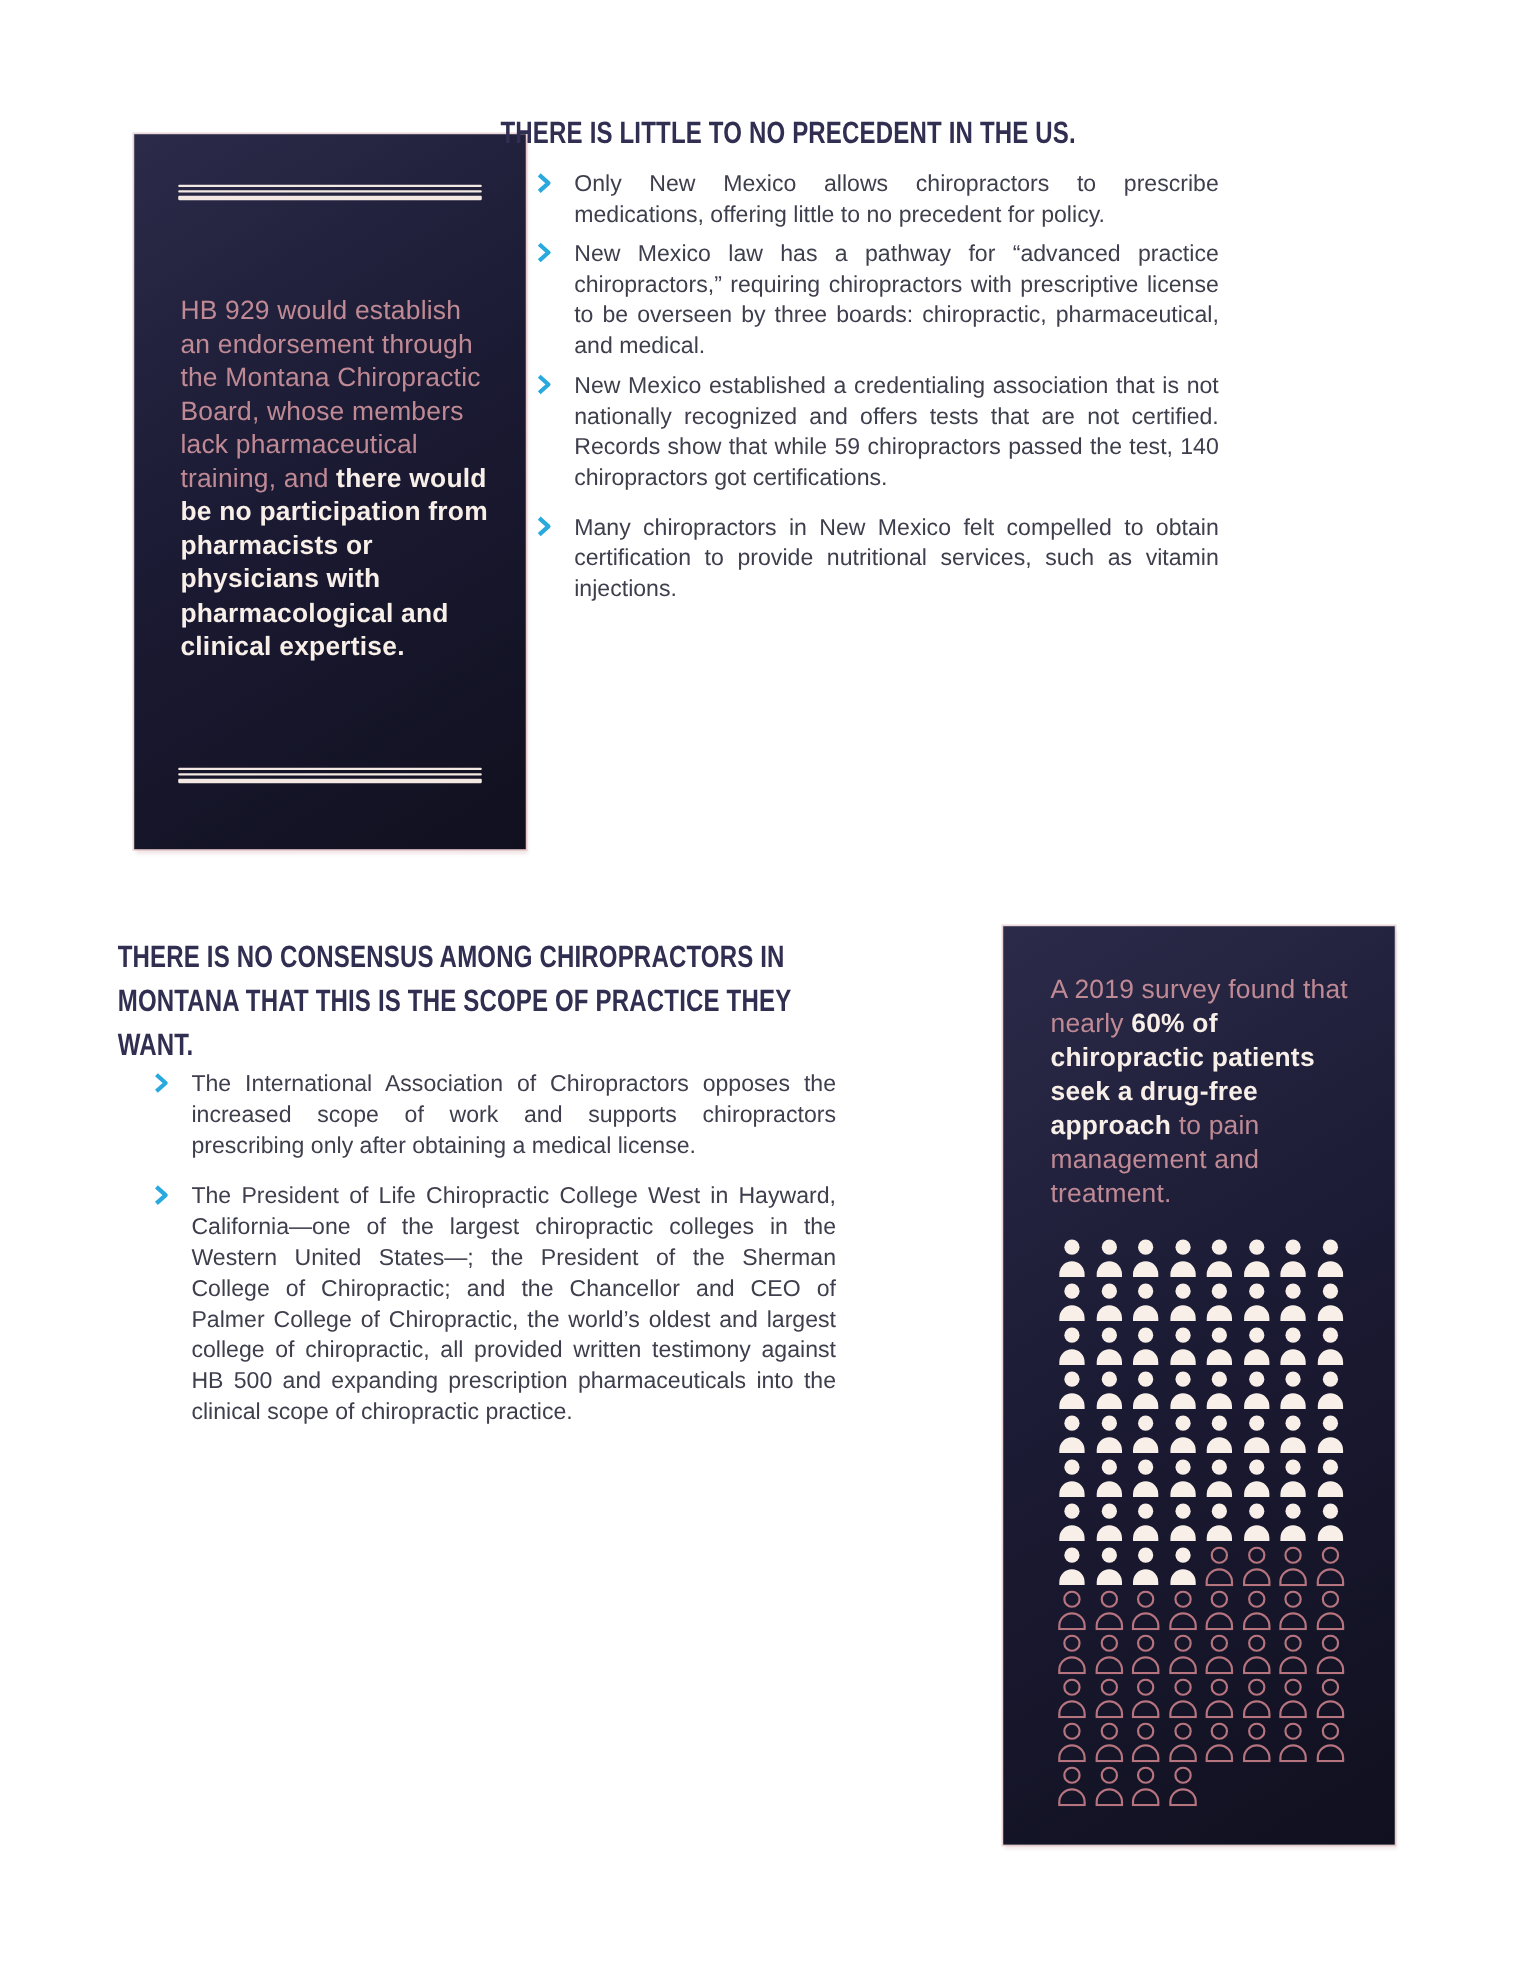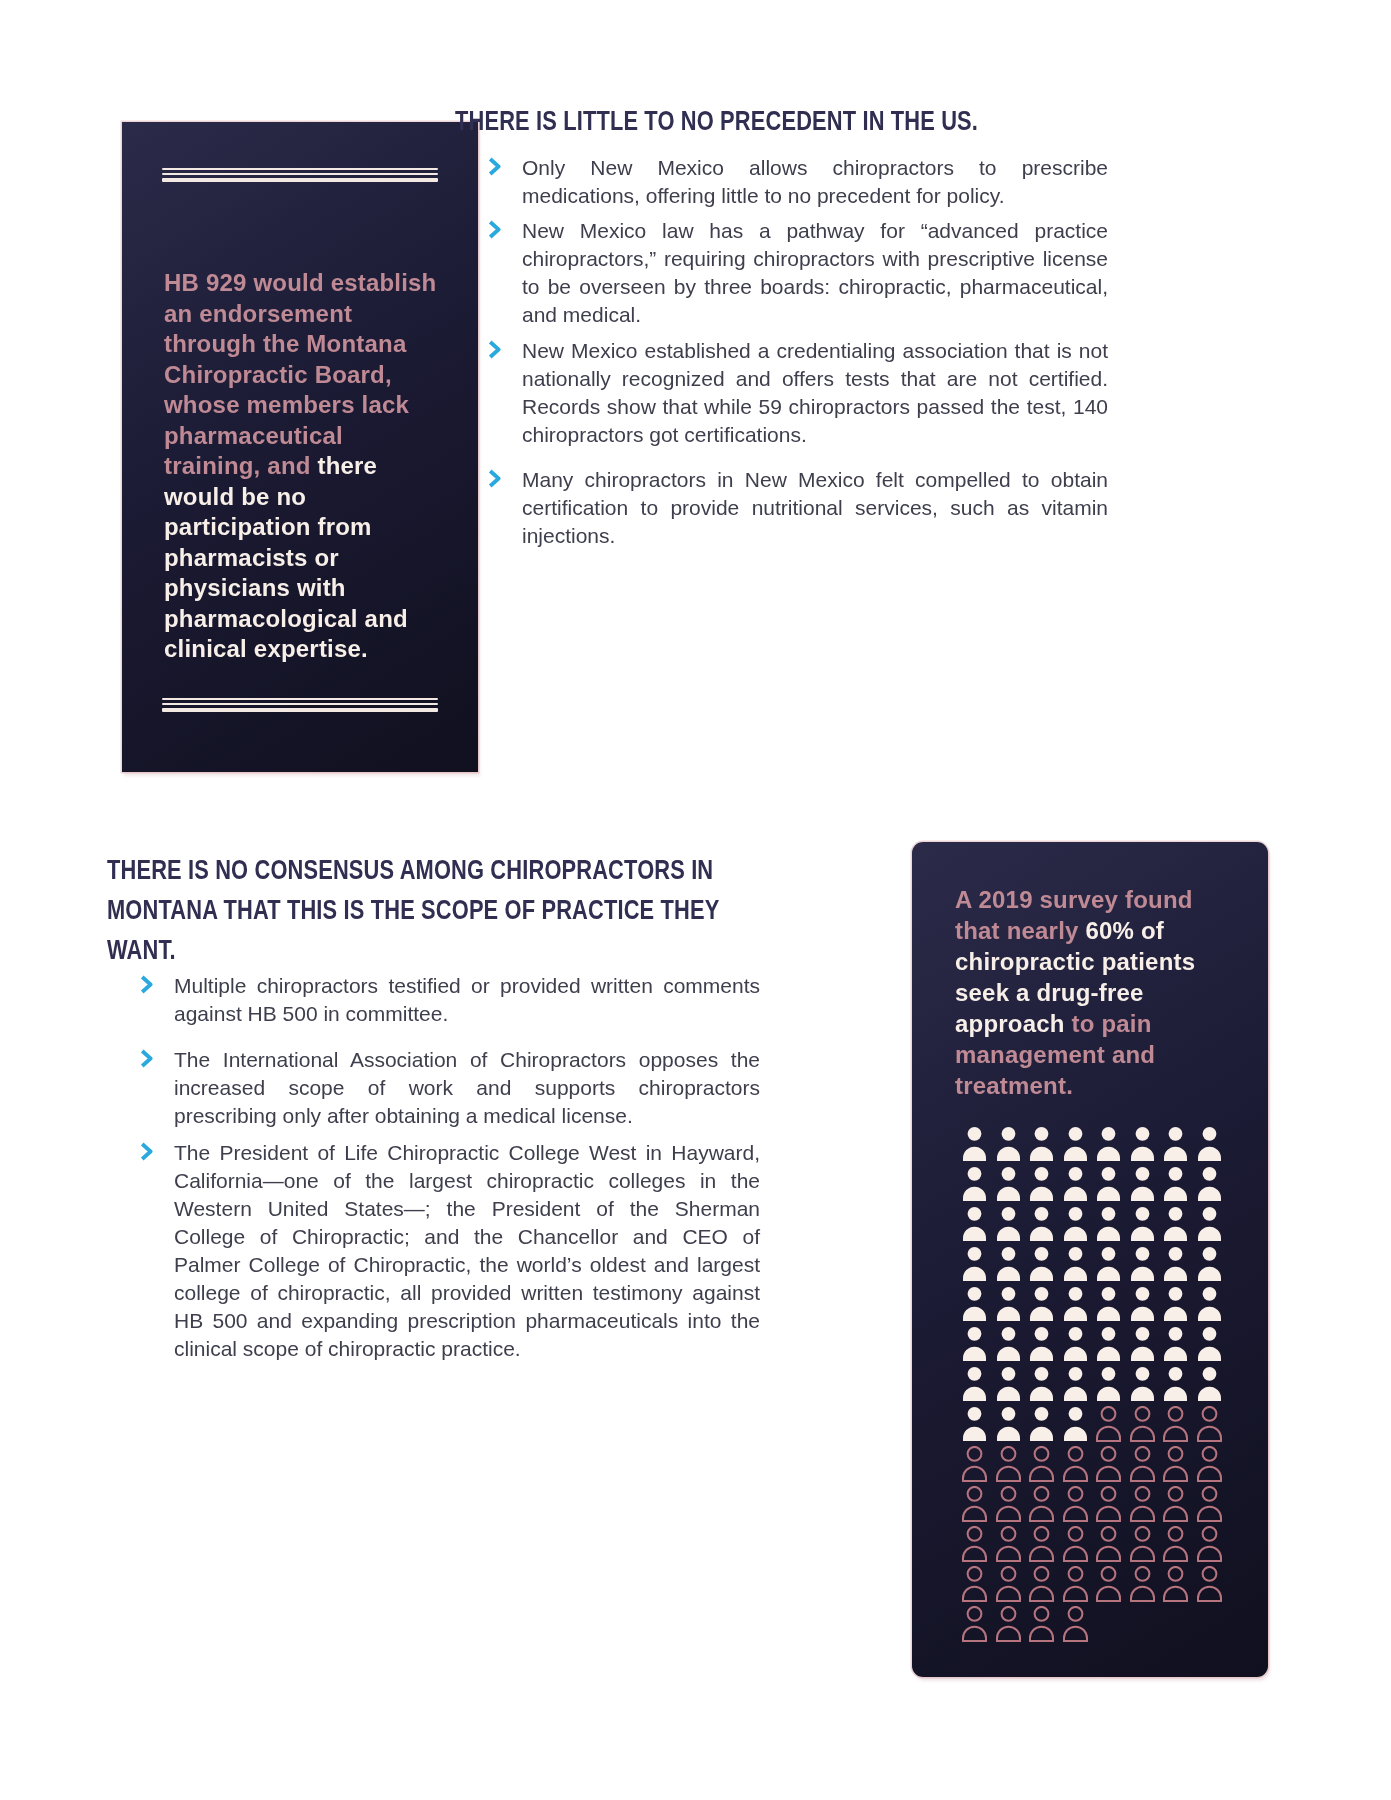--- a/index.html
+++ b/index.html
@@ -12,35 +12,35 @@
     overflow:hidden;
   }
 
   
   .callout{
     position:absolute;
     background:linear-gradient(148deg,#2b2a49 0%,#1b1a33 48%,#10101f 100%);
     box-shadow:0 0 0 1.5px rgba(214,160,167,.45), 2px 4px 3px rgba(180,120,130,.18);
   }
   .callout-1{left:122px;top:122px;width:356px;height:650px;}
-  .callout-2{left:912px;top:842px;width:356px;height:835px;border-radius:11px;}
+  .callout-2{left:912px;top:842px;width:356px;height:835px;}
 
   .rules{position:absolute;left:40px;right:40px;display:flex;flex-direction:column;gap:3px;}
   .rules-top{top:46px;}
   .rules-bottom{bottom:60px;}
   .rules i{display:block;height:2px;background:#f3e8e2;border-radius:1px;}
   .rules i:last-child{height:4px;}
 
   .callout-text{
     position:absolute;margin:0;
     font-size:24px;line-height:30.5px;letter-spacing:.2px;
   }
   .callout-1 .callout-text{top:146px;left:42px;right:32px;}
   .callout-2 .callout-text{top:42px;left:43px;right:34px;line-height:31px;}
-  .rose{color:#c08a95;font-weight:700;}
+  .rose{color:#c08a95;font-weight:400;}
   .bold-white{color:#f8efe8;font-weight:700;}
 
   
   .heading{
     position:absolute;margin:0;
     color:#302e51;font-weight:700;font-size:28px;line-height:40px;
     letter-spacing:.2px;
     transform:scaleX(.78);transform-origin:0 0;
     white-space:normal;
   }
@@ -136,28 +136,20 @@
 
   <h1 class="heading h2">THERE IS NO CONSENSUS AMONG CHIROPRACTORS IN MONTANA THAT THIS IS THE SCOPE OF PRACTICE THEY WANT.</h1>
 
   <ul class="bullets bullets-2">
     <li class="bullet">
       <span class="chev">
           <svg width="13" height="19" viewBox="0 0 13 19">
             <path d="M2.2 2 L10.6 9.5 L2.2 17" fill="none" stroke="#2aa9df" stroke-width="3.8" stroke-linejoin="round"></path>
           </svg>
         </span>
-      <span class="btxt">Multiple chiropractors testified or provided written comments against HB 500 in committee.</span>
-    </li>
-    <li class="bullet">
-      <span class="chev">
-          <svg width="13" height="19" viewBox="0 0 13 19">
-            <path d="M2.2 2 L10.6 9.5 L2.2 17" fill="none" stroke="#2aa9df" stroke-width="3.8" stroke-linejoin="round"></path>
-          </svg>
-        </span>
       <span class="btxt">The International Association of Chiropractors opposes the increased scope of work and supports chiropractors prescribing only after obtaining a medical license.</span>
     </li>
     <li class="bullet">
       <span class="chev">
           <svg width="13" height="19" viewBox="0 0 13 19">
             <path d="M2.2 2 L10.6 9.5 L2.2 17" fill="none" stroke="#2aa9df" stroke-width="3.8" stroke-linejoin="round"></path>
           </svg>
         </span>
       <span class="btxt">The President of Life Chiropractic College West in Hayward, California—one of the largest chiropractic colleges in the Western United States—; the President of the Sherman College of Chiropractic; and the Chancellor and CEO of Palmer College of Chiropractic, the world’s oldest and largest college of chiropractic, all provided written testimony against HB 500 and expanding prescription pharmaceuticals into the clinical scope of chiropractic practice.</span>
     </li>

